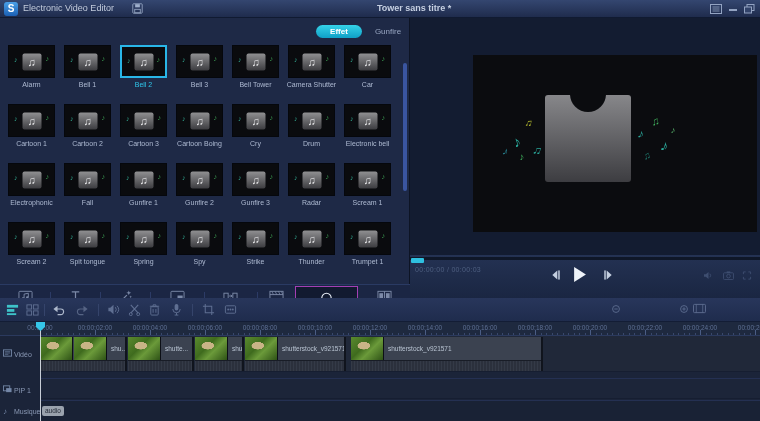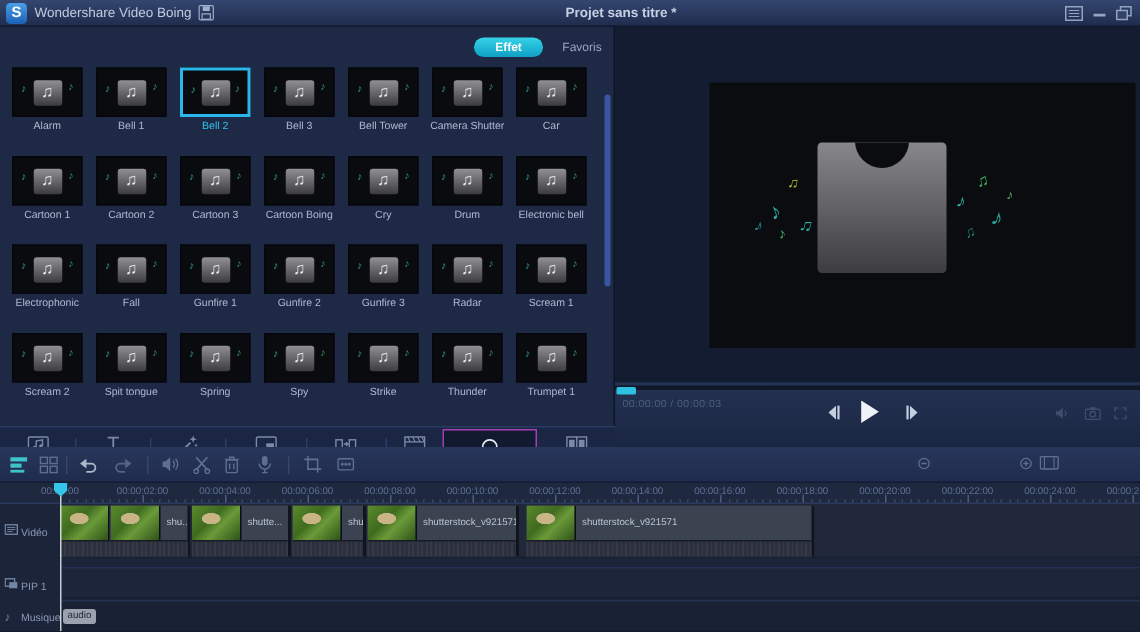--- a/index.html
+++ b/index.html
@@ -101,29 +101,29 @@
     clip-path:polygon(0 0,100% 0,100% 55%,50% 100%,0 55%);cursor:grab;}
   svg{display:block;}
 </style>
 </head>
 <body>
 
 <div id="app">
 
   <div class="abs" id="titlebar">
     <div class="abs" id="app-logo">S</div>
-    <div class="abs" id="app-title">Wondershare Video Boing</div>
+    <div class="abs" id="app-title">Electronic Video Editor</div>
     <div class="abs" id="save-icon">
       <svg viewBox="0 0 14 14" width="11" height="11">
           <rect x="1" y="1" width="12" height="12" rx="1" fill="none" stroke="currentColor"></rect>
           <rect x="4" y="1.5" width="6" height="4" fill="currentColor"></rect>
           <rect x="3.5" y="8" width="7" height="4.5" fill="none" stroke="currentColor"></rect>
         </svg>
     </div>
-    <div class="abs" id="project-title">Projet sans titre *</div>
+    <div class="abs" id="project-title">Tower sans titre *</div>
     <div class="abs winbtn" style="left:710px;">
       <svg viewBox="0 0 12 10" width="12" height="10">
           <rect x="0.5" y="0.5" width="11" height="9" fill="none" stroke="currentColor"></rect>
           <path d="M2.5 3h7M2.5 5h7M2.5 7h7" stroke="currentColor" stroke-width="0.8"></path>
         </svg>
     </div>
     <div class="abs winbtn" style="left:728px;top:9px;">
       <svg viewBox="0 0 10 3" width="10" height="3">
           <rect width="8" height="2" x="1" y="0" fill="currentColor"></rect>
         </svg>
@@ -131,21 +131,21 @@
     <div class="abs winbtn" style="left:744px;">
       <svg viewBox="0 0 11 10" width="11" height="10">
           <rect x="3" y="0.5" width="7" height="6" fill="none" stroke="currentColor"></rect>
           <rect x="0.5" y="3" width="7" height="6" fill="#32436a" stroke="currentColor"></rect>
         </svg>
     </div>
   </div>
 
   <div class="abs" id="library">
     <div class="abs" id="tab-tout">Effet</div>
-    <div class="abs" id="tab-favoris">Favoris</div>
+    <div class="abs" id="tab-favoris">Gunfire</div>
     <div id="sound-grid">
         <div class="grid-item" style="left: 3.5px; top: 27px;">
           <div class="thumb">
             <span class="mini-note-l">♪</span>
             <div class="mini-art">♫</div>
             <span class="mini-note-r">♪</span>
           </div>
           <div class="grid-label">Alarm</div>
         </div>
         <div class="grid-item" style="left: 59.5px; top: 27px;">

